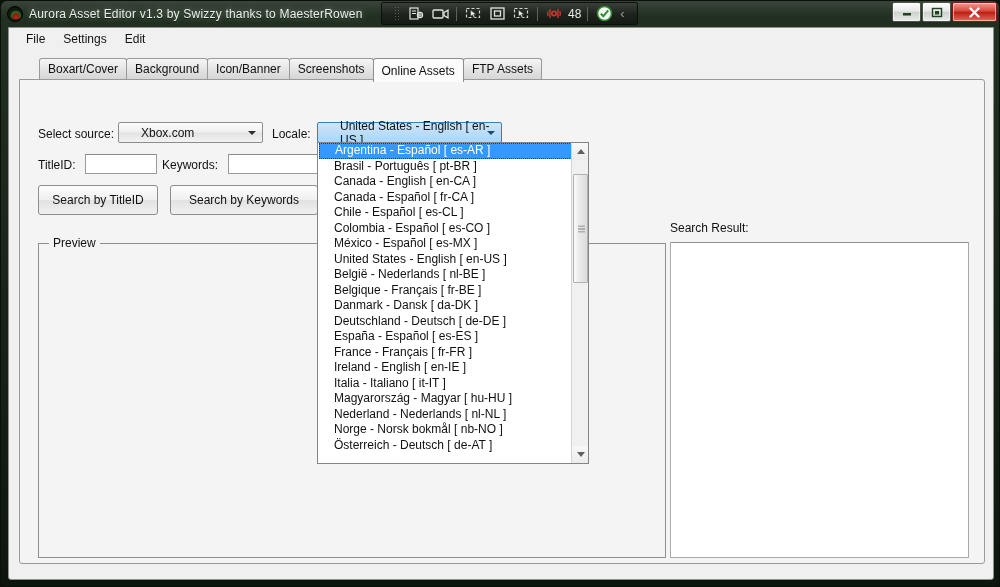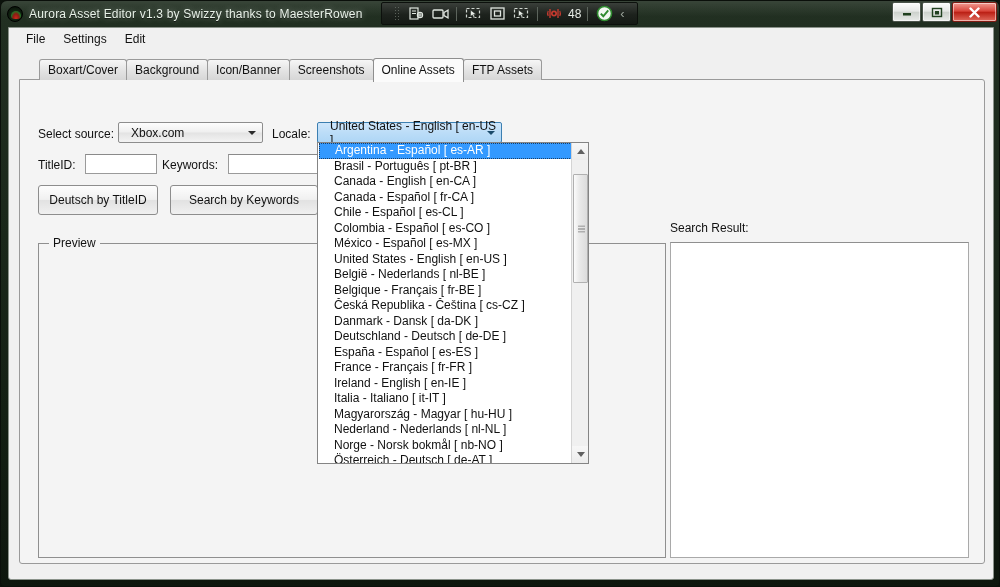--- a/index.html
+++ b/index.html
@@ -93,21 +93,21 @@
     border-radius: 0 0 3px 3px;
     overflow:hidden;
   }
 
   
   #menubar{ height:22px; display:flex; align-items:center; padding-left:8px; background:#f0f0f0; }
   .menu-item{ font-size:12px; color:#111; padding:15px 9px; }
 
   
   #tabstrip{ position:absolute; left:10px; top:30px; width:966px; height:22px;
-    display:flex; align-items:center; z-index:3;padding-left:20px; }
+    display:flex; align-items:flex-start; z-index:3;padding-left:20px; }
   .tab{
     height:21px; padding:0 8px;
     display:flex; align-items:center;
     font-size:12px; color:#111;
     background: linear-gradient(180deg,#f6f6f6,#e3e3e3 55%,#d6d6d6);
     border:1px solid #9a9a9a; border-bottom:none;
     border-radius:3px 3px 0 0; margin-right:-1px;
   }
   .tab.active{
     height:24px; background:#fbfbfb; border-color:#8e8e8e;
@@ -121,21 +121,21 @@
   }
 
   
   .lbl{ position:absolute; font-size:12px; color:#111; white-space:nowrap; }
 
   .combo{
     position:absolute; height:21px;
     background: linear-gradient(180deg,#fdfdfd,#efefef 48%,#e3e3e3 52%,#f3f3f3);
     border:1px solid #8d8d8d; border-radius:2px;
     display:flex; align-items:center;
-    font-size:12px; color:#111; padding-left:12px;
+    font-size:12px; color:#111; padding-left:22px;
   }
   .combo .arrow{
     position:absolute; right:6px; top:50%; transform:translateY(-50%);
     width:0;height:0; border-left:4px solid transparent; border-right:4px solid transparent;
     border-top:4px solid #2b2b2b;
   }
   .combo.focused{
     background: linear-gradient(180deg,#cfe6fb,#bcddf8 50%,#aed6f6);
     border:1px solid #3c7fb1; color:#111;
   }
@@ -344,21 +344,21 @@
         <span>United States - English [ en-US ]</span>
         <span class="arrow"></span>
       </div>
 
       <div class="lbl" style="left:18px; top:78px;">TitleID:</div>
       <input class="txtbox" style="left: 65px; top: 74px; width: 72px;" value="">
 
       <div class="lbl" style="left:142px; top:78px;">Keywords:</div>
       <input class="txtbox" style="left: 208px; top: 74px; width: 105px;" value="">
 
-      <div class="btn" style="left:18px; top:105px; width:120px;">Deutsch by TitleID</div>
+      <div class="btn" style="left:18px; top:105px; width:120px;">Search by TitleID</div>
       <div class="btn" style="left:150px; top:105px; width:148px;">Search by Keywords</div>
 
       <div class="groupbox" style="left:18px; top:163px; width:628px; height:315px;">
         <span class="gb-title">Preview</span>
       </div>
 
       <div class="lbl" style="left:650px; top:141px;">Search Result:</div>
       <div class="panel-white" style="left:650px; top:162px; width:299px; height:316px;"></div>
 
       <div id="locale-popup" style="left:297px; top:62px;">
@@ -366,21 +366,20 @@
             <div class="loc-item selected">Argentina - Español [ es-AR ]</div>
             <div class="loc-item">Brasil - Português [ pt-BR ]</div>
             <div class="loc-item">Canada - English [ en-CA ]</div>
             <div class="loc-item">Canada - Español [ fr-CA ]</div>
             <div class="loc-item">Chile - Español [ es-CL ]</div>
             <div class="loc-item">Colombia - Español [ es-CO ]</div>
             <div class="loc-item">México - Español [ es-MX ]</div>
             <div class="loc-item">United States - English [ en-US ]</div>
             <div class="loc-item">België - Nederlands [ nl-BE ]</div>
             <div class="loc-item">Belgique - Français [ fr-BE ]</div>
-            <div class="loc-item">Česká Republika - Čeština [ cs-CZ ]</div>
             <div class="loc-item">Danmark - Dansk [ da-DK ]</div>
             <div class="loc-item">Deutschland - Deutsch [ de-DE ]</div>
             <div class="loc-item">España - Español [ es-ES ]</div>
             <div class="loc-item">France - Français [ fr-FR ]</div>
             <div class="loc-item">Ireland - English [ en-IE ]</div>
             <div class="loc-item">Italia - Italiano [ it-IT ]</div>
             <div class="loc-item">Magyarország - Magyar [ hu-HU ]</div>
             <div class="loc-item">Nederland - Nederlands [ nl-NL ]</div>
             <div class="loc-item">Norge - Norsk bokmål [ nb-NO ]</div>
             <div class="loc-item">Österreich - Deutsch [ de-AT ]</div>

